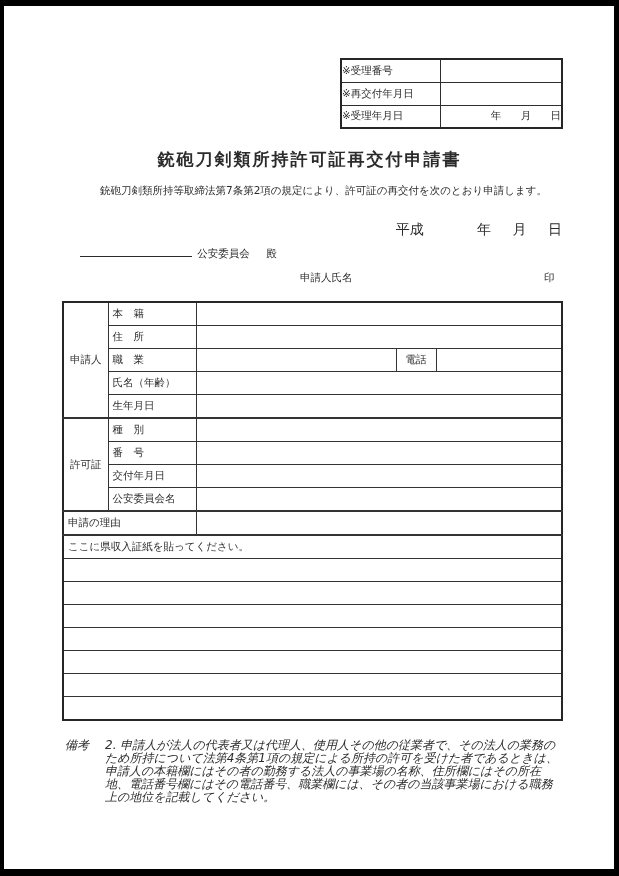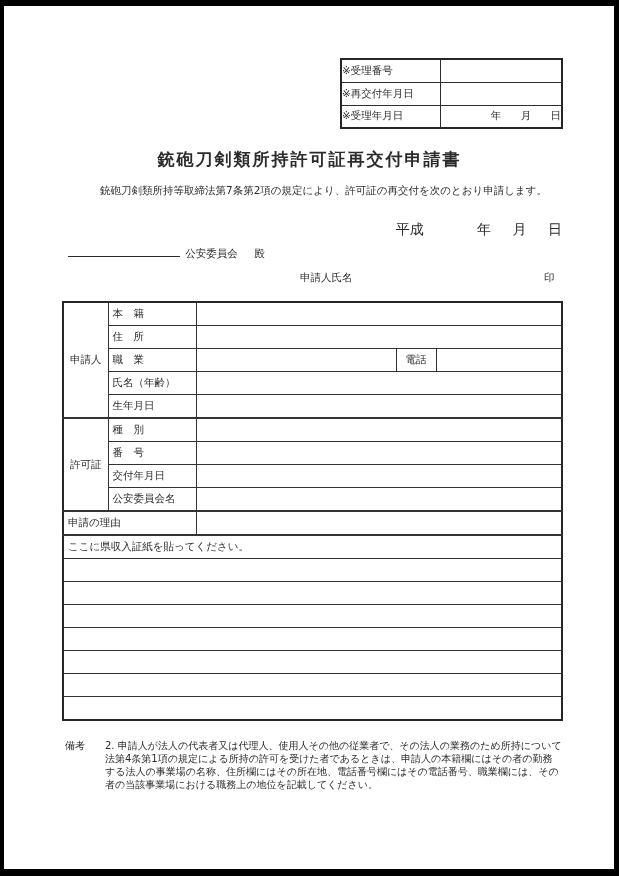--- a/index.html
+++ b/index.html
@@ -44,21 +44,21 @@
     position:absolute; top:184px; left:0; width:100%;
     margin:0; text-align:center; font-size:10.5px;padding-left:28px;
   }
   .date-line {
     position:absolute; top:221px; right:57px;
     font-size:14px;
   }
   .date-line .du { margin-left:17px; }
   .date-line .du-first { margin-left:49px; }
   .addressee {
-    position:absolute; top:245px; left:68px;
+    position:absolute; top:245px; left:80px;
     font-size:10.5px; height:15px;
   }
   .fill-line {
     display:inline-block; width:112px; height:12px;
     border-bottom:1px solid #2b2b2b; vertical-align:baseline;
   }
   .addressee .name { margin-left:2px; }
   .addressee .honorific { margin-left:13px; }
   .applicant-line { position:absolute; top:271px; left:0; width:100%; height:15px; font-size:10.5px;padding-left:47px; }
   .applicant-line .an { position:absolute; left:300px; }
@@ -81,22 +81,23 @@
   tr.thick td { border-top-width:2px; }
   .stamp { padding-left:12px; height:24px; border-bottom:1px solid #333333; }
   .blankcell {
     border-left:none !important; border-right:none !important; border-bottom:none !important;
     border-top:1px solid #b5b5b5; height:22px;
   }
 
   
   .notes {
     position:absolute; left:65px; top:739px; width:497px;
-    font-size:10px; line-height:13px;
+    font-size:12px; line-height:13px;
     display:flex;
+    font-style:italic;
   }
   .notes-label { flex:none; width:40px; }
   .notes-body { flex:1; }
   .notes-body p { margin:0; }
 </style>
 </head>
 <body>
 
 <div class="canvas">
   <div class="frame"></div>

